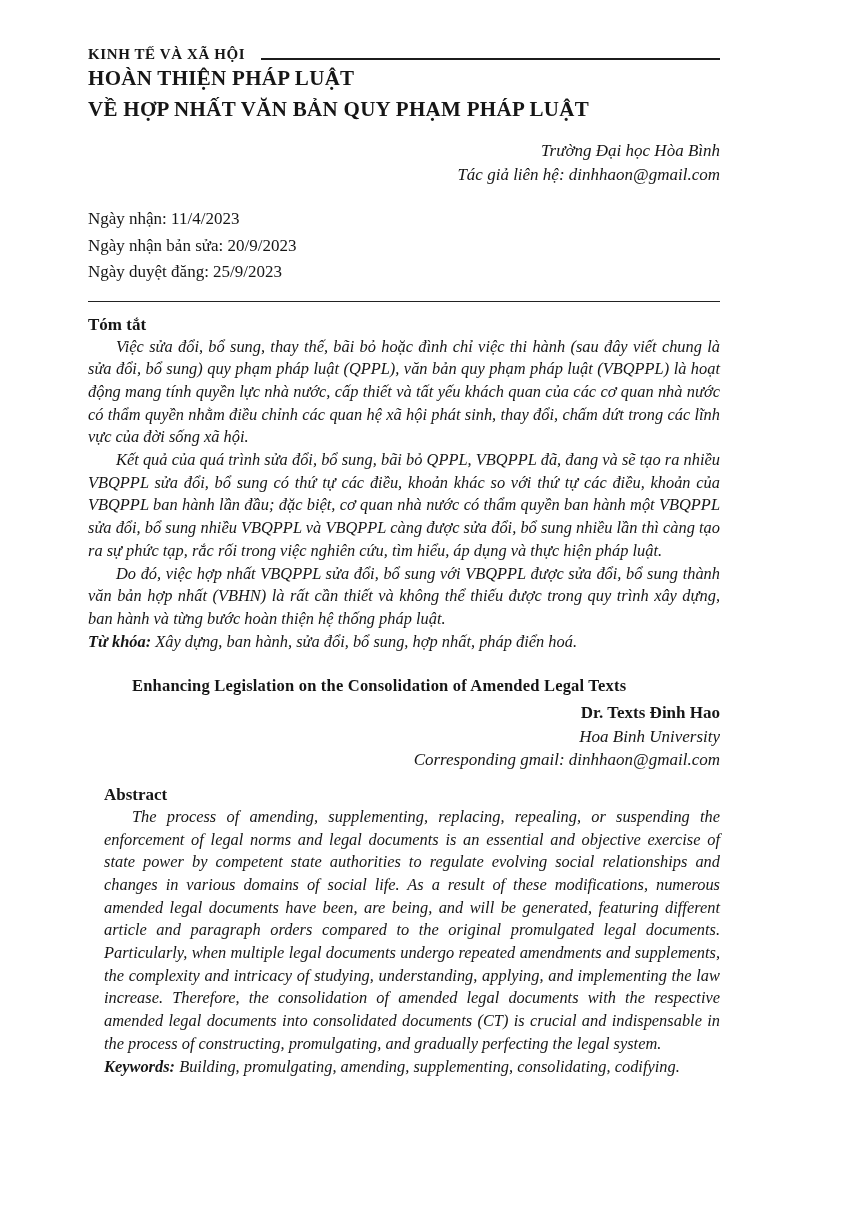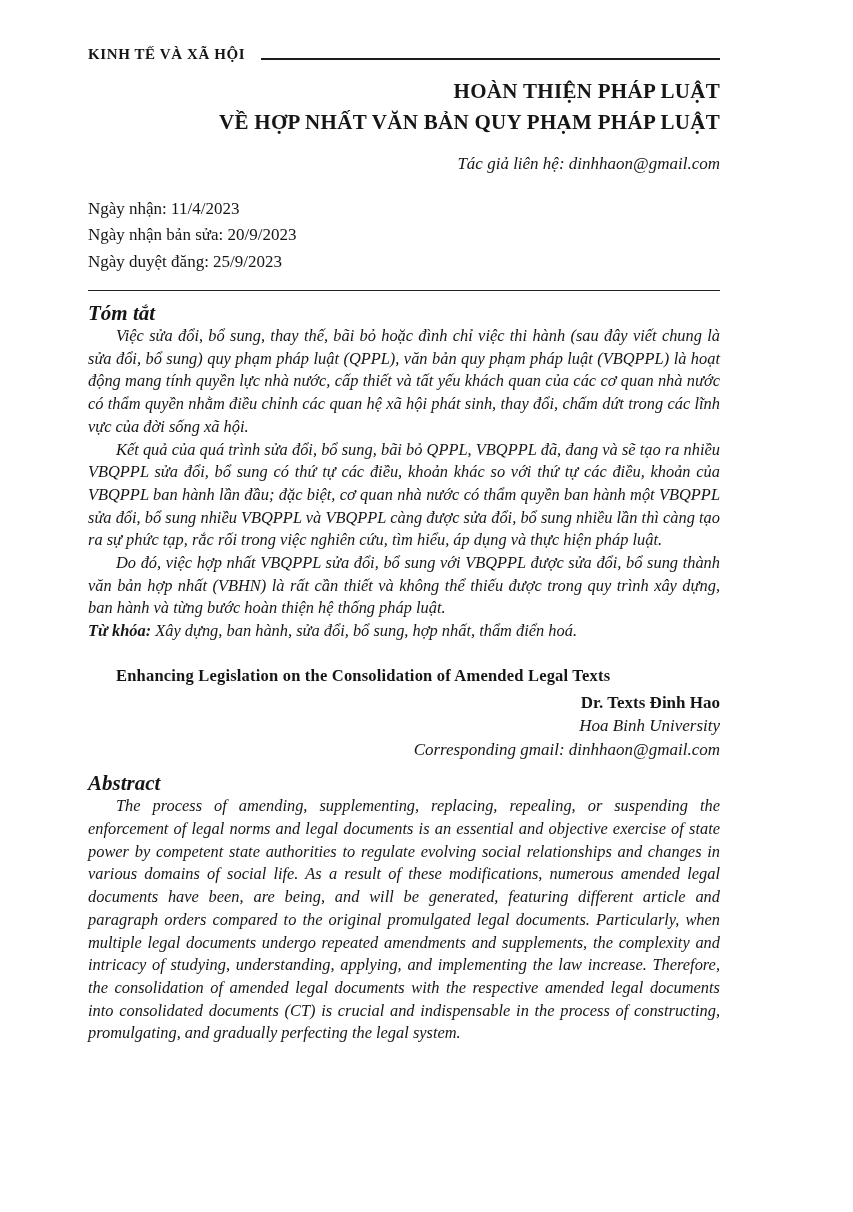--- a/index.html
+++ b/index.html
@@ -18,50 +18,50 @@
   .running-header { display:flex; align-items:flex-end; }
   .running-header-label {
     font-size:15px; font-weight:bold; letter-spacing:0.6px; white-space:nowrap;
   }
   .running-header-rule {
     flex:1; border-bottom:2px solid #1c1c1c; margin-left:16px; margin-bottom:3px;
   }
 
   
   .article-title {
-    margin-top:13px; text-align:right;
+    text-align:left;
     font-weight:bold; font-size:21px; line-height:31px; letter-spacing:0.3px;
   }
 
   
   .author-block { margin-top:14px; text-align:right; font-size:17px; line-height:23.5px; }
   .author-name { font-weight:bold; }
   .italic { font-style:italic; }
 
   
   .dates-block { margin-top:20px; font-size:17px; line-height:26.5px; }
 
   
   .divider-rule { margin-top:15px; border-top:1.8px solid #222; }
 
   
   .abstract-heading {
-    margin-top:11px; font-size:21px; font-weight:bold; font-style:italic; line-height:23px;
+    margin-top:11px; font-size:17px; font-weight:bold; line-height:23px;
   }
   .body-par {
     margin:0; font-size:16.4px; font-style:italic; line-height:22.7px;
     text-align:justify; text-indent:28px;
   }
   .keywords-line {
     margin:0; font-size:16.4px; font-style:italic; line-height:22.7px; text-indent:0;
   }
   .kw-label { font-weight:bold; }
 
   
-  .english-block { margin-top:22px; }
+  .english-block { margin-top:22px;margin-left:16px; }
   .en-title {
     font-weight:bold; font-size:16.5px; line-height:22px; padding-left:28px; letter-spacing:0.2px;
   }
   .en-author-block { margin-top:4px; text-align:right; font-size:17px; line-height:23.5px; }
 
   
   .footer-rule {
     position:absolute; left:78px; right:131px; top:1134px;
     border-top:2.6px solid #2a2a2a;
   }
@@ -80,51 +80,56 @@
     <span class="running-header-label">KINH TẾ VÀ XÃ HỘI</span>
     <span class="running-header-rule"></span>
   </div>
 
   <div class="article-title">
     <div>HOÀN THIỆN PHÁP LUẬT</div>
     <div>VỀ HỢP NHẤT VĂN BẢN QUY PHẠM PHÁP LUẬT</div>
   </div>
 
   <div class="author-block">
+    <div class="italic">Trường Đại học Hòa Bình</div>
     <div class="italic">Tác giả liên hệ: dinhhaon@gmail.com</div>
   </div>
 
   <div class="dates-block">
     <div>Ngày nhận: 11/4/2023</div>
     <div>Ngày nhận bản sửa: 20/9/2023</div>
     <div>Ngày duyệt đăng: 25/9/2023</div>
   </div>
 
   <div class="divider-rule"></div>
 
   <div class="abstract-vi">
     <div class="abstract-heading">Tóm tắt</div>
     <p class="body-par">Việc sửa đổi, bổ sung, thay thế, bãi bỏ hoặc đình chỉ việc thi hành (sau đây viết chung là sửa đổi, bổ sung) quy phạm pháp luật (QPPL), văn bản quy phạm pháp luật (VBQPPL) là hoạt động mang tính quyền lực nhà nước, cấp thiết và tất yếu khách quan của các cơ quan nhà nước có thẩm quyền nhằm điều chỉnh các quan hệ xã hội phát sinh, thay đổi, chấm dứt trong các lĩnh vực của đời sống xã hội.</p>
     <p class="body-par">Kết quả của quá trình sửa đổi, bổ sung, bãi bỏ QPPL, VBQPPL đã, đang và sẽ tạo ra nhiều VBQPPL sửa đổi, bổ sung có thứ tự các điều, khoản khác so với thứ tự các điều, khoản của VBQPPL ban hành lần đầu; đặc biệt, cơ quan nhà nước có thẩm quyền ban hành một VBQPPL sửa đổi, bổ sung nhiều VBQPPL và VBQPPL càng được sửa đổi, bổ sung nhiều lần thì càng tạo ra sự phức tạp, rắc rối trong việc nghiên cứu, tìm hiểu, áp dụng và thực hiện pháp luật.</p>
     <p class="body-par">Do đó, việc hợp nhất VBQPPL sửa đổi, bổ sung với VBQPPL được sửa đổi, bổ sung thành văn bản hợp nhất (VBHN) là rất cần thiết và không thể thiếu được trong quy trình xây dựng, ban hành và từng bước hoàn thiện hệ thống pháp luật.</p>
     <p class="keywords-line">
       <span class="kw-label">Từ khóa:</span>
-      <span>Xây dựng, ban hành, sửa đổi, bổ sung, hợp nhất, thẩm điển hoá.</span>
+      <span>Xây dựng, ban hành, sửa đổi, bổ sung, hợp nhất, pháp điển hoá.</span>
     </p>
   </div>
 
   <div class="english-block">
     <div class="en-title">Enhancing Legislation on the Consolidation of Amended Legal Texts</div>
     <div class="en-author-block">
       <div class="author-name">Dr. Texts Đinh Hao</div>
       <div class="italic">Hoa Binh University</div>
       <div class="italic">Corresponding gmail: dinhhaon@gmail.com</div>
     </div>
     <div class="abstract-heading">Abstract</div>
     <p class="body-par">The process of amending, supplementing, replacing, repealing, or suspending the enforcement of legal norms and legal documents is an essential and objective exercise of state power by competent state authorities to regulate evolving social relationships and changes in various domains of social life. As a result of these modifications, numerous amended legal documents have been, are being, and will be generated, featuring different article and paragraph orders compared to the original promulgated legal documents. Particularly, when multiple legal documents undergo repeated amendments and supplements, the complexity and intricacy of studying, understanding, applying, and implementing the law increase. Therefore, the consolidation of amended legal documents with the respective amended legal documents into consolidated documents (CT) is crucial and indispensable in the process of constructing, promulgating, and gradually perfecting the legal system.</p>
+    <p class="keywords-line">
+      <span class="kw-label">Keywords:</span>
+      <span>Building, promulgating, amending, supplementing, consolidating, codifying.</span>
+    </p>
   </div>
 
   <div class="footer-rule"></div>
   <div class="footer-row">
     <span class="page-number">22</span>
     <span class="journal-line">Tạp chí KH&amp;CN Trường Đại học Hòa Bình - Số 09 - Tháng 09.2023</span>
   </div>
 
 </div>
 

